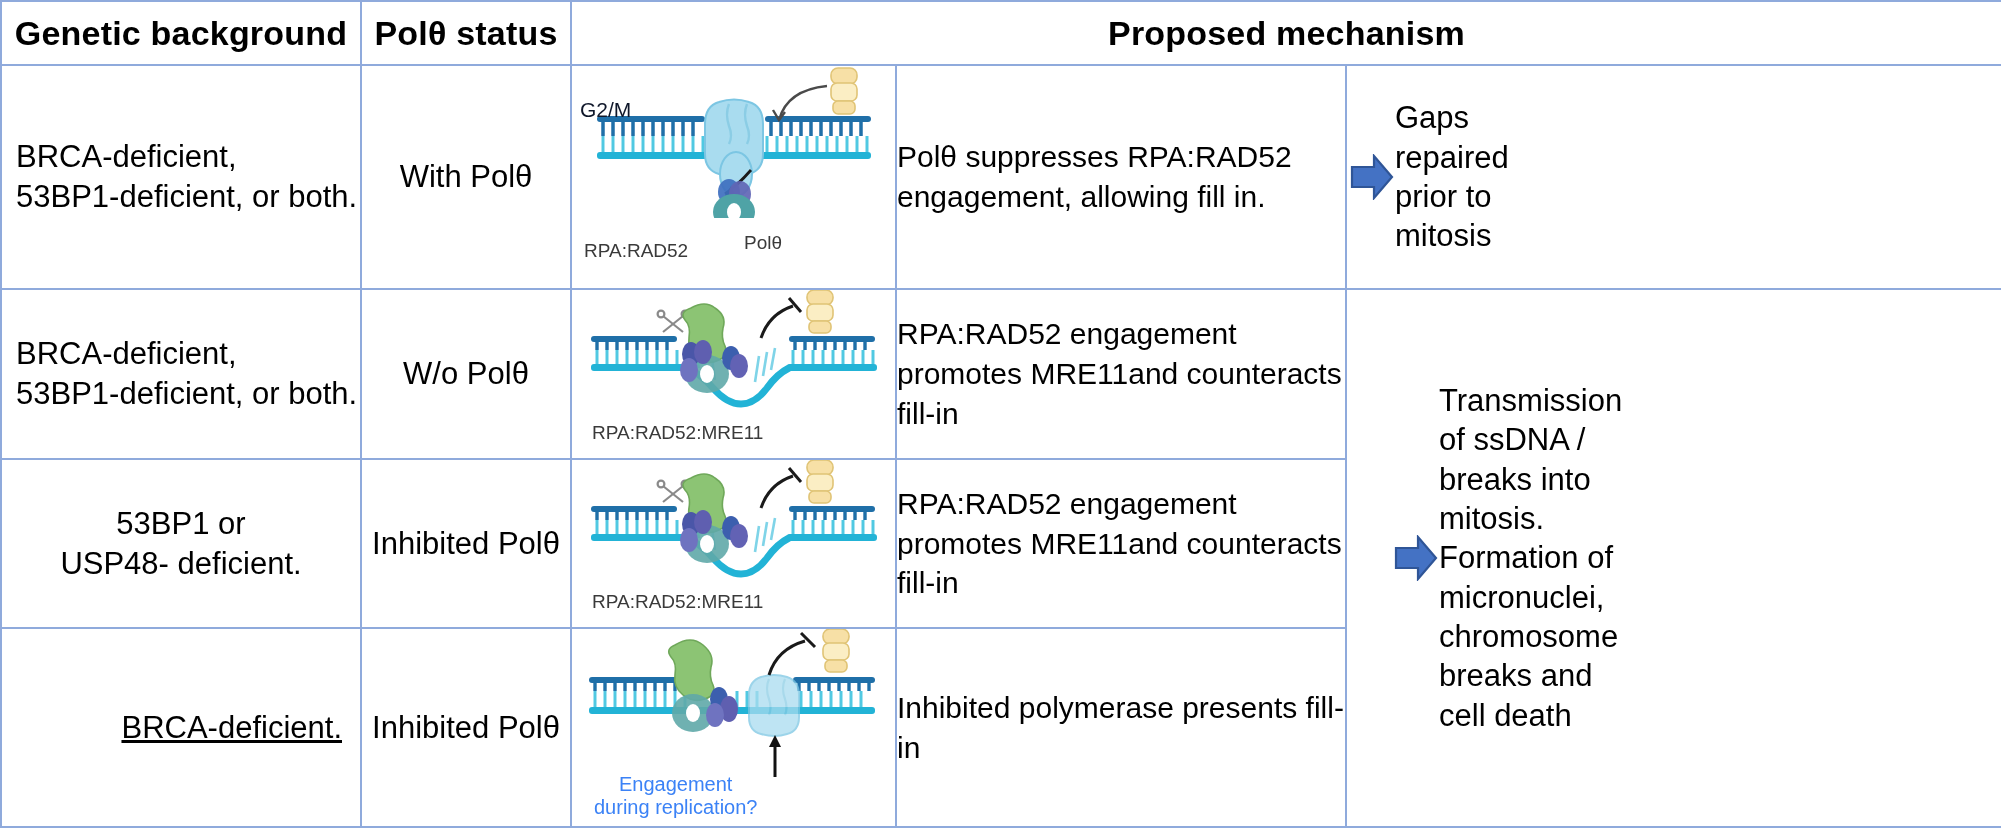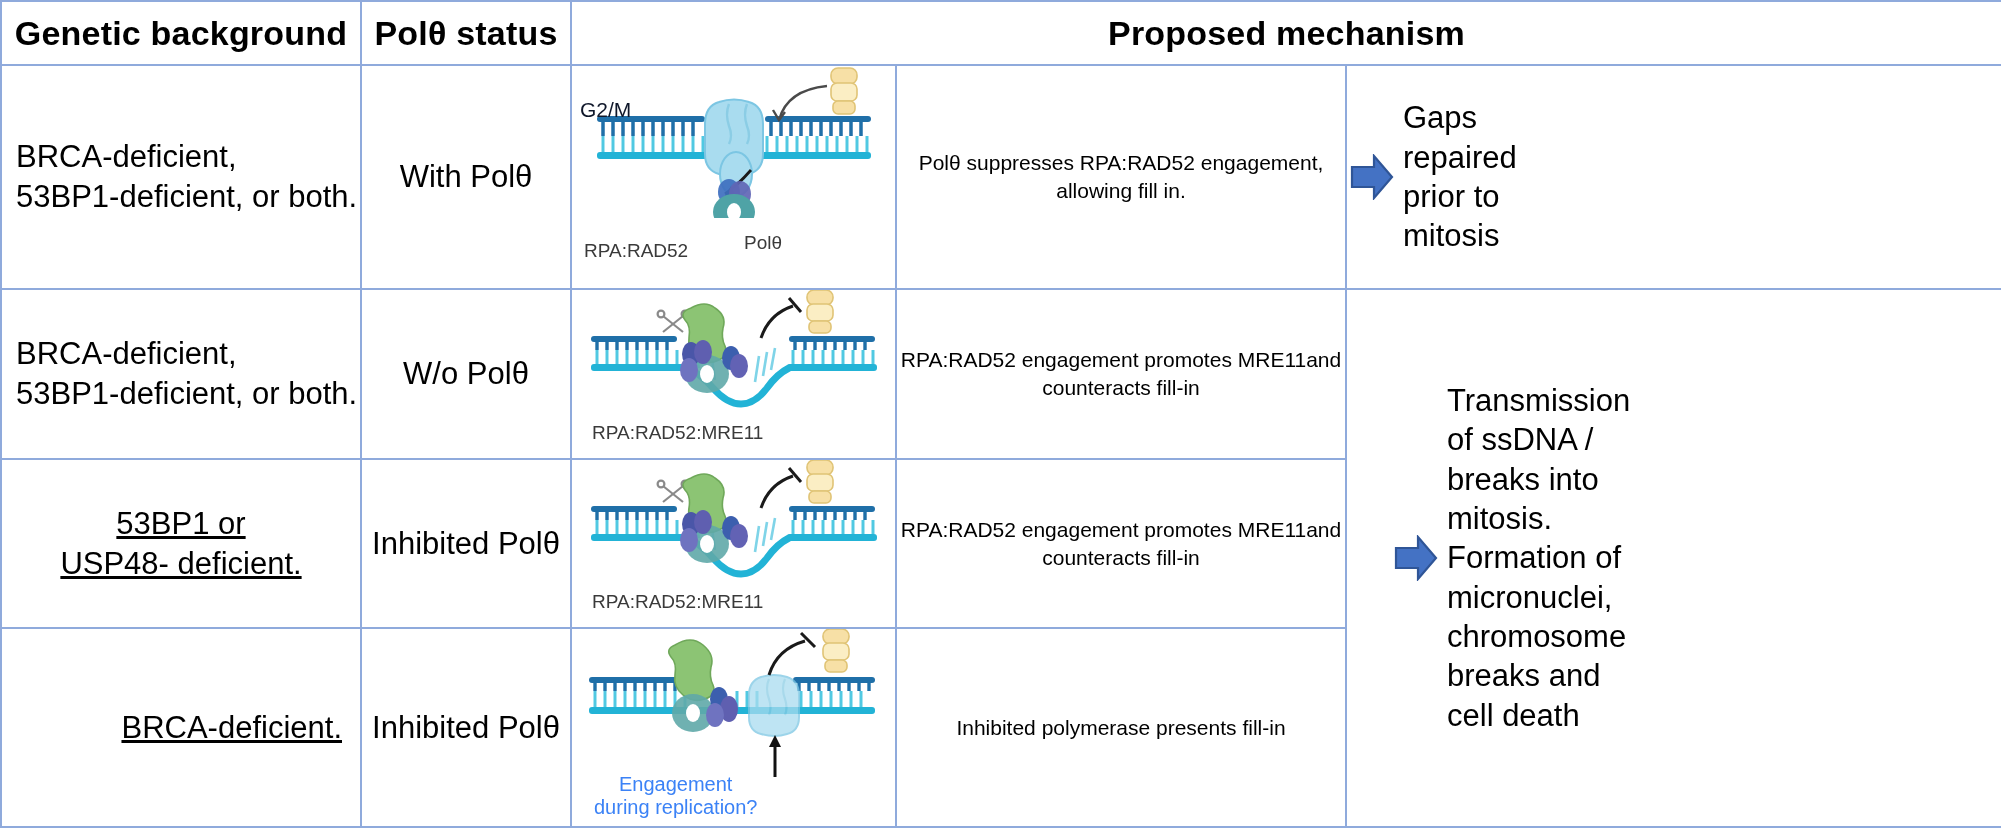--- a/index.html
+++ b/index.html
@@ -48,36 +48,36 @@
   
   .cell-text {
     font-size: 31px;
     line-height: 1.28;
     text-align: center;
     padding: 6px 10px;
   }
   .cell-text.left-pad { padding-left: 14px; }
 
   .mech-text {
-    font-size: 21px;
+    font-size: 30px;
     line-height: 1.32;
-    text-align: center;
+    text-align: left;
     padding: 8px 14px;
   }
 
   .outcome-cell {
     padding: 0;
     vertical-align: top;
   }
 
   
   .outcome-block {
     display: flex;
     align-items: flex-start;
-    gap: 8px;
+    gap: 0;
     padding: 6px 21px 6px 2px;
   }
   .outcome-block.center-v { align-items: center; }
 
   .arrow-slot {
     flex: 0 0 auto;
     width: 46px;
     display: flex;
     align-items: center;
     justify-content: center;
@@ -410,21 +410,21 @@
 micronuclei,
 chromosome
 breaks and
 cell death</span>
         </div>
       </div>
     </td>
   </tr>
 
   <tr>
-    <td class="cell-text" style="white-space: pre-line; text-decoration: underline;">53BP1 or
+    <td class="cell-text" style="white-space: pre-line;">53BP1 or
 USP48- deficient.</td>
     <td class="cell-text" style="white-space: pre-line;">Inhibited Polθ</td>
 
     <td class="diagram-cell">
       <div class="diagram-wrap">
         <svg width="310" height="128" viewBox="0 0 310 128">
           <rect x="12" y="74" width="96" height="7" rx="3" fill="#22b3d6"></rect>
           <g stroke="#51c9e2" stroke-width="3">
             <line x1="18" y1="60" x2="18" y2="74"></line>
                 <line x1="28" y1="60" x2="28" y2="74"></line>

